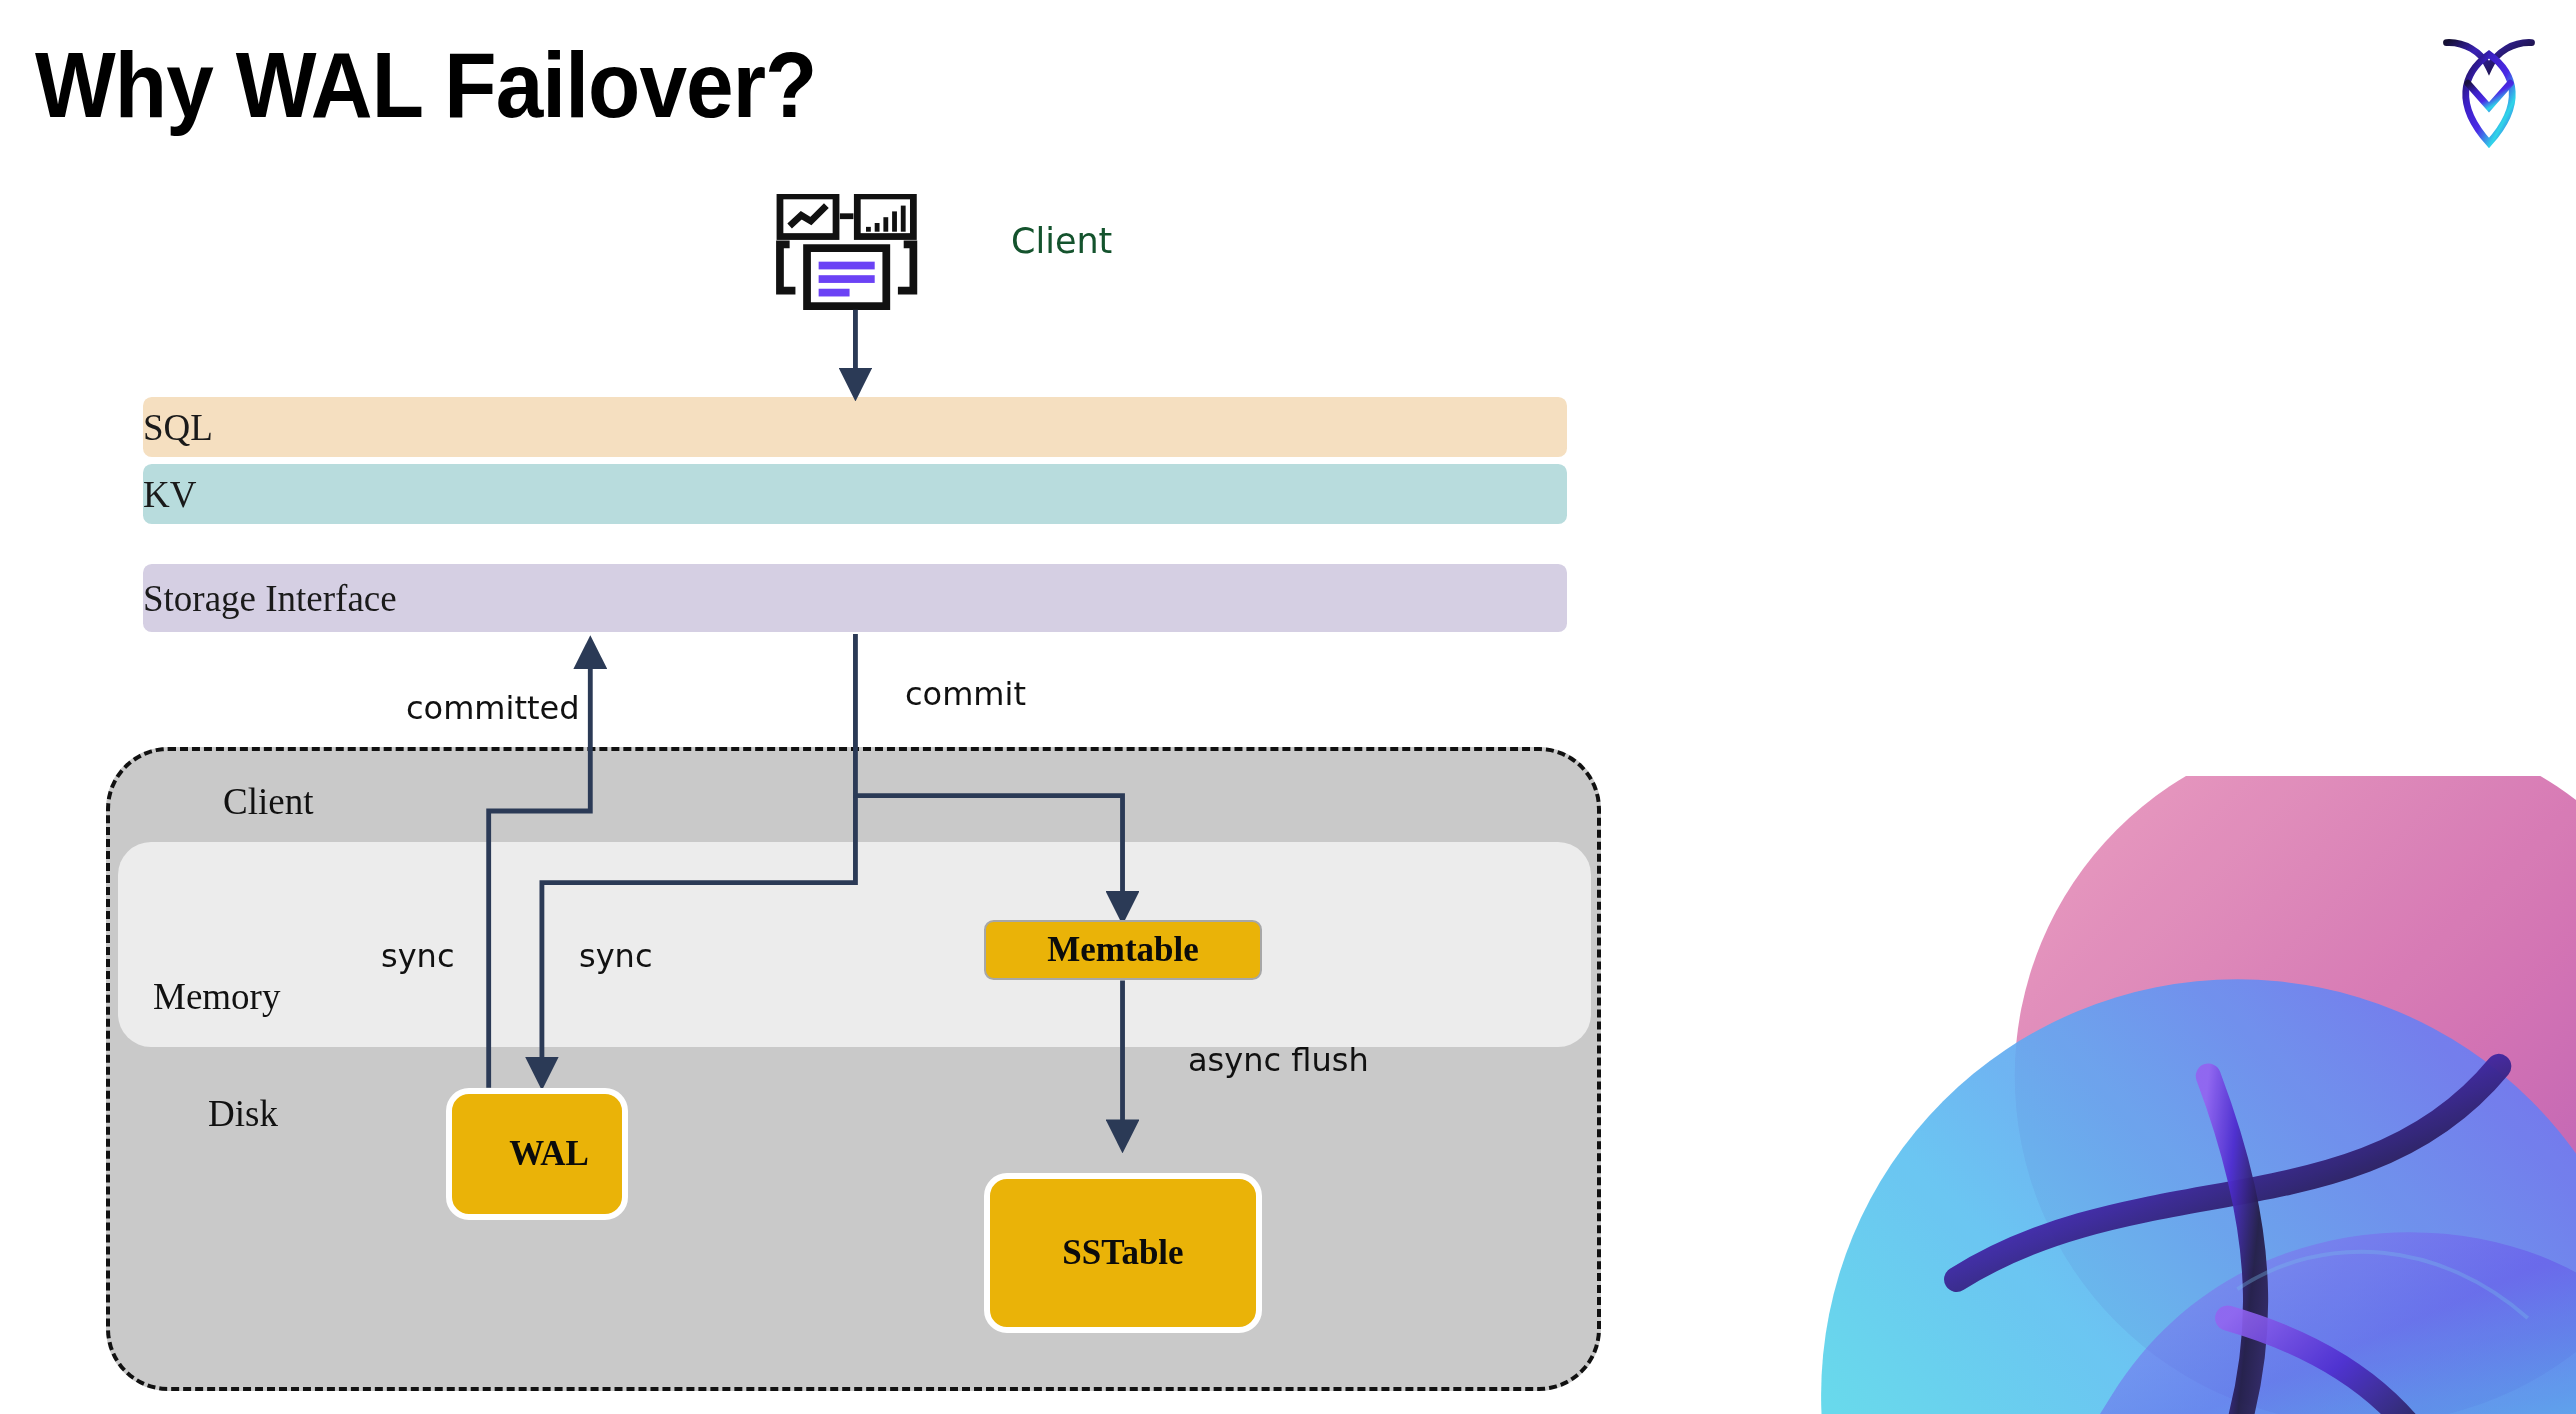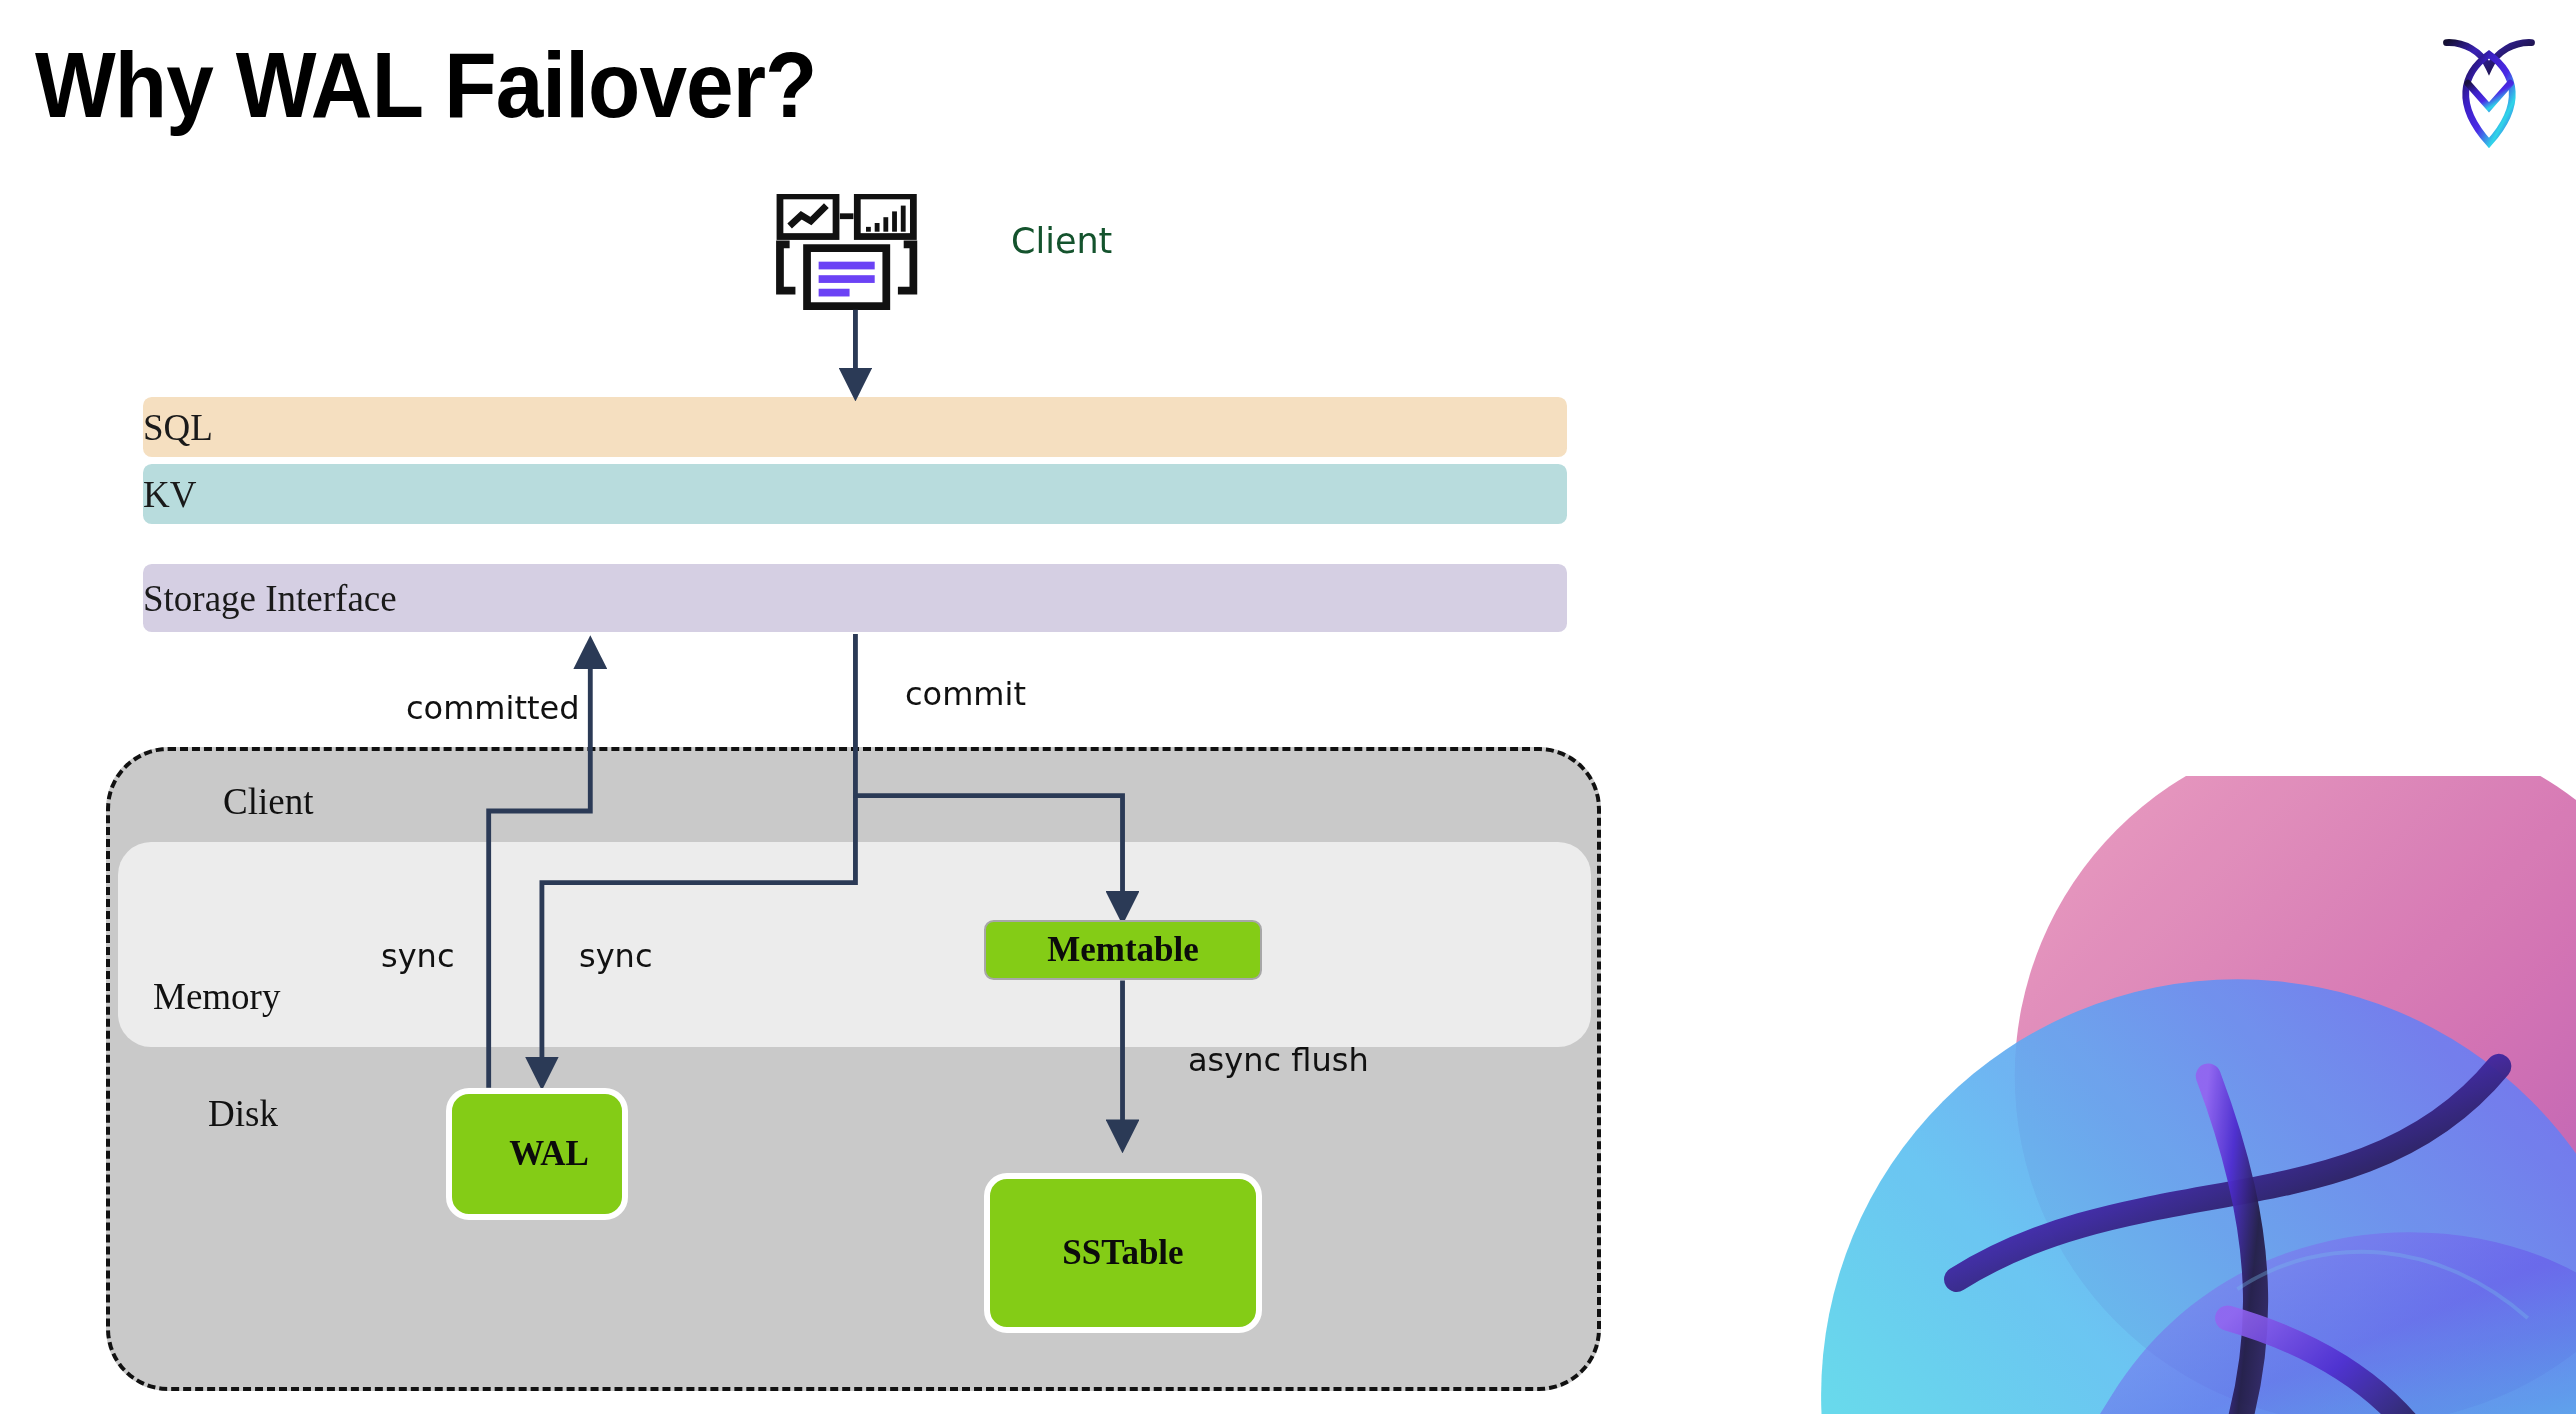--- a/index.html
+++ b/index.html
@@ -128,21 +128,21 @@
     left: 208px;
     top: 1092px;
     font-family: "Liberation Serif", serif;
     font-size: 37px;
     color: #111111;
   }
 
   
   .node-box {
     position: absolute;
-    background: #84cc16;
+    background: #eab308;
     display: flex;
     align-items: center;
     justify-content: center;
     font-family: "Liberation Serif", serif;
     font-weight: bold;
     color: #0b0b0b;
     box-sizing: border-box;
   }
   #node-memtable {
     left: 984px;

